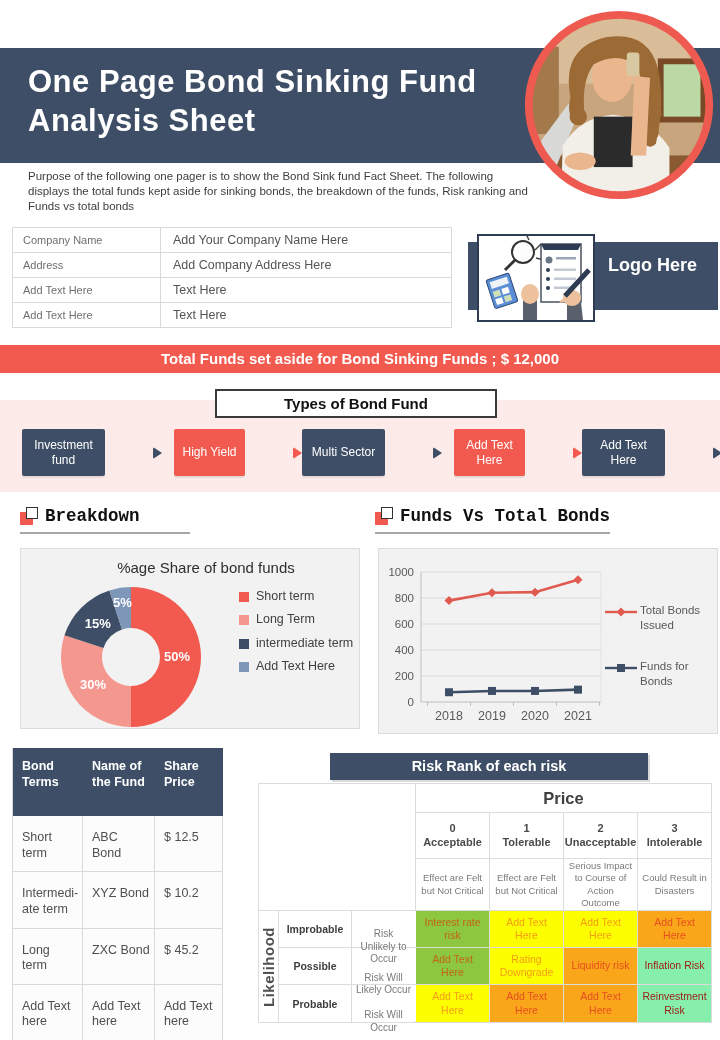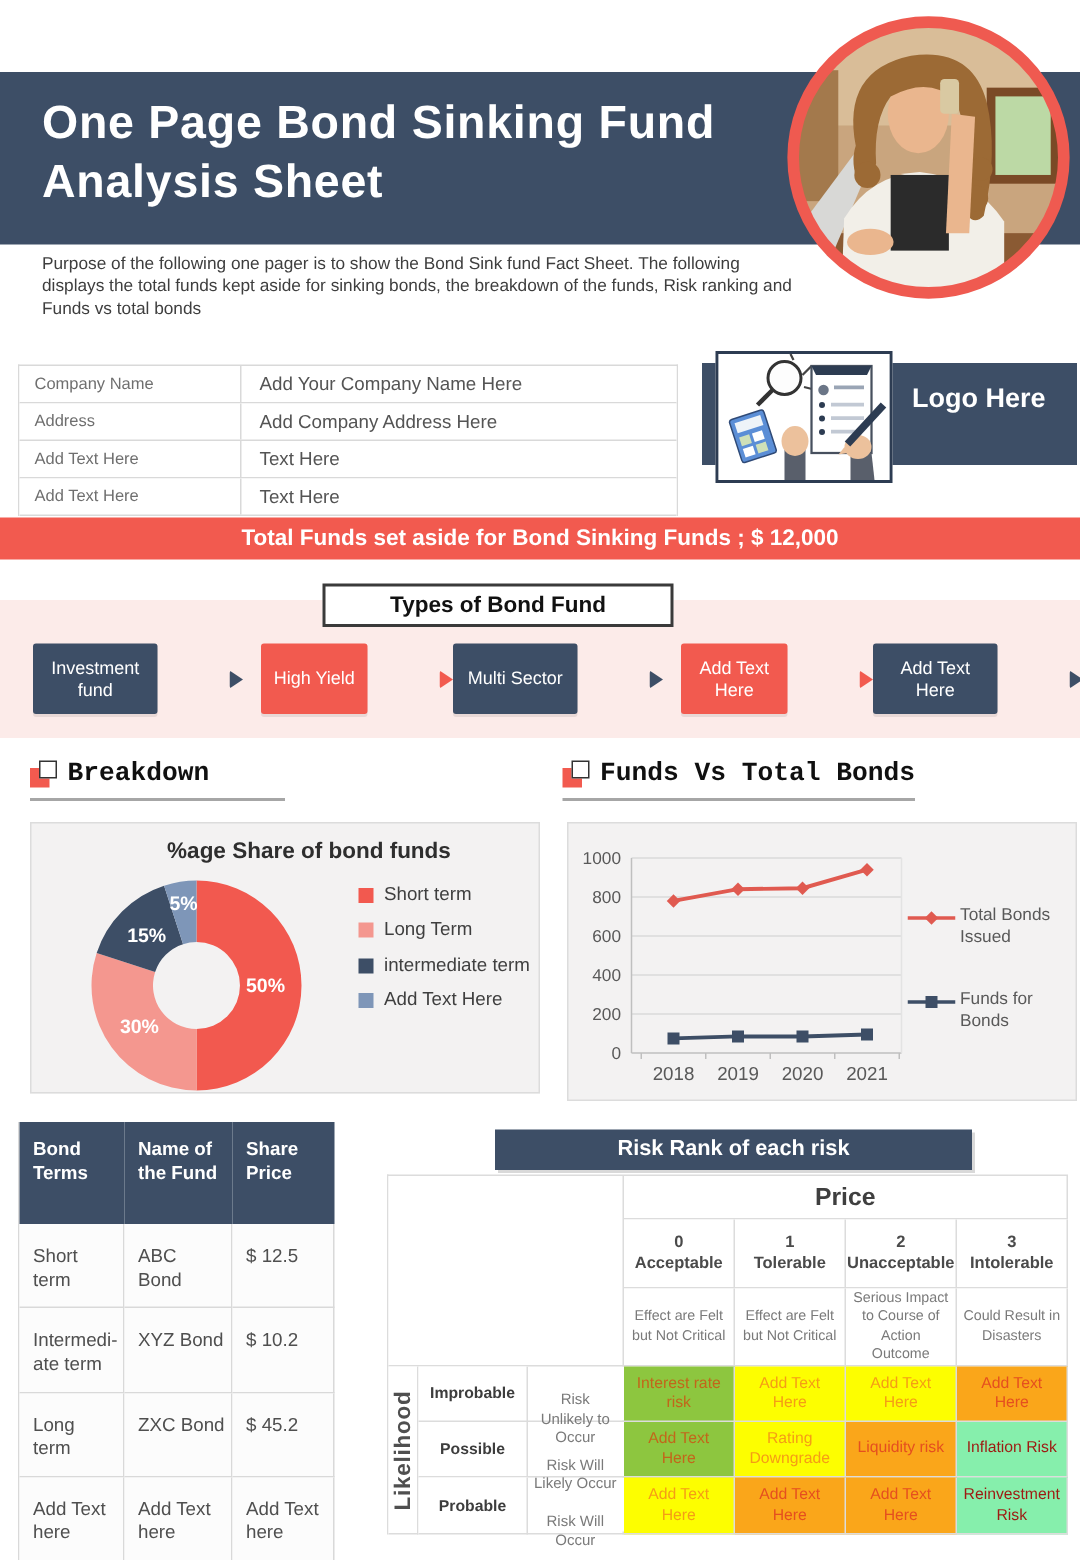--- a/index.html
+++ b/index.html
@@ -6,57 +6,57 @@
   body { font-family:"Liberation Sans", sans-serif; background:#ffffff; }
   .page { position:relative; width:720px; height:1040px; background:#fff; overflow:hidden; }
 
   
   .header-band { position:absolute; left:0; top:48px; width:720px; height:115px; background:#3d4e66; }
   .page-title { position:absolute; left:28px; top:62px; width:480px; color:#fff; font-size:31px; font-weight:bold; line-height:1.26; letter-spacing:.5px; }
   .photo-wrap { position:absolute; left:522px; top:8px; width:194px; height:194px; }
   .purpose { position:absolute; left:28px; top:169px; width:505px; font-size:11.5px; line-height:1.32; color:#3e3e3e; }
 
   
-  .company-table { position:absolute; left:12px; top:227px; width:440px; border:1px solid #d9d9d9; border-bottom:none;margin-top:16px; }
+  .company-table { position:absolute; left:12px; top:227px; width:440px; border:1px solid #d9d9d9; border-bottom:none; }
   .ct-row { display:flex; height:25px; border-bottom:1px solid #d9d9d9; background:#fff; }
   .ct-label { width:148px; border-right:1px solid #d9d9d9; font-size:11px; color:#6f6f6f; padding-left:10px; display:flex; align-items:center; }
   .ct-value { flex:1; font-size:12.5px; color:#545454; padding-left:12px; display:flex; align-items:center; }
 
   
   .logo-rect { position:absolute; left:468px; top:242px; width:250px; height:68px; background:#3d4e66; }
   .logo-text { position:absolute; left:140px; top:13px; color:#fff; font-weight:bold; font-size:18px; line-height:1.2; }
   .logo-img { position:absolute; left:477px; top:234px; width:118px; height:88px; background:#fff; border:2px solid #2d3c52; }
 
   
   .red-banner { position:absolute; left:0; top:345px; width:720px; height:28px; background:#f25a4f; color:#fff; font-weight:bold; font-size:15px; text-align:center; line-height:28px; }
 
   
   .pink-band { position:absolute; left:0; top:400px; width:720px; height:92px; background:#fcebe9; }
-  .types-box { position:absolute; left:215px; top:389px; width:234px; height:29px; background:#fff; border:2px solid #3a3a3a; text-align:center; font-weight:bold; font-size:15px; color:#111; line-height:26px; z-index:2; }
+  .types-box { position:absolute; left:215px; top:389px; width:282px; height:29px; background:#fff; border:2px solid #3a3a3a; text-align:center; font-weight:bold; font-size:15px; color:#111; line-height:26px; z-index:2; }
   .types-row { position:absolute; left:22px; top:429px; display:flex; z-index:2; }
   .type-item { display:flex; align-items:center; width:140px;gap:36px; }
   .type-btn { width:106px; height:47px; display:flex; align-items:center; justify-content:center; text-align:center; color:#fff; font-size:12px; line-height:1.25; border-radius:2px; box-shadow:0 2px 0 rgba(0,0,0,.08); padding:0 6px; }
   .type-btn.c-navy { background:#3d4e66; }
   .type-btn.c-coral { background:#f25a4f;margin-left:12px; }
   .type-arrow { width:0; height:0; margin-left:12px; border-top:6px solid transparent; border-bottom:6px solid transparent; border-left:9px solid #3d4e66; border-radius:2px; }
   .type-arrow.c-coral { border-left-color:#f25a4f; }
 
   
   .sec-head { position:absolute; top:506px; display:flex; align-items:center;font-family:Liberation Mono, monospace; }
   .sec-icon { position:relative; width:18px; height:18px; margin-right:7px; }
   .sec-icon .sq-red { position:absolute; left:0; bottom:0; width:13px; height:13px; background:#f25a4f; }
   .sec-icon .sq-white { position:absolute; right:0; top:0; width:12px; height:12px; background:#fff; border:1.5px solid #333; }
   .sec-title { font-size:17.5px; font-weight:bold; color:#101010; }
   .sec-underline { position:absolute; top:532px; height:2px; background:#a6a6a6; }
 
   
   .panel { position:absolute; top:548px; background:#f3f2f2; border:1px solid #dcdcdc; }
   #donut-panel { left:20px; width:340px; height:181px; }
   #line-panel { left:378px; width:340px; height:186px; }
-  .donut-title { position:absolute; left:40px; top:10px; width:290px; text-align:center; font-size:15px; font-weight:bold; color:#2e2e2e; }
+  .donut-title { position:absolute; left:40px; top:10px; width:290px; text-align:center; font-size:15px; font-weight:normal; color:#2e2e2e; }
   #donut-legend { position:absolute; left:218px; top:40px; width:118px; }
   .dl-item { display:flex; margin-bottom:9px; }
   .dl-marker { width:10px; height:10px; margin:3px 7px 0 0; flex:none; }
   .dl-label { font-size:12.5px; color:#3f3f3f; line-height:1.15; }
   #line-legend { position:absolute; left:226px; top:54px; width:112px; }
   .ll-item { display:flex; margin-bottom:26px; }
   .ll-icon { flex:none; margin:3px 3px 0 0; }
   .ll-label { font-size:11.5px; color:#595959; line-height:1.3; }
 
   

